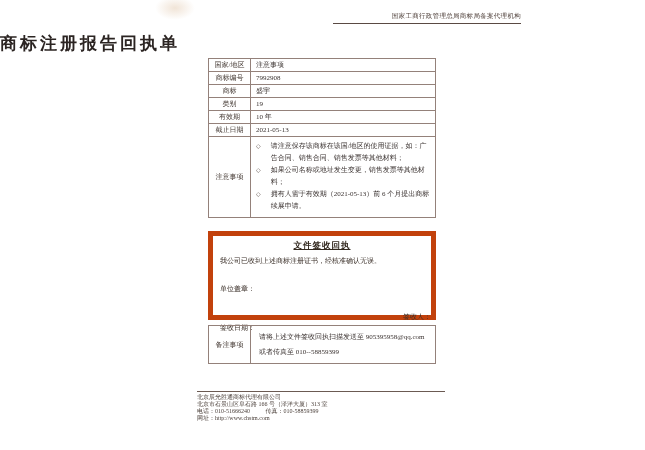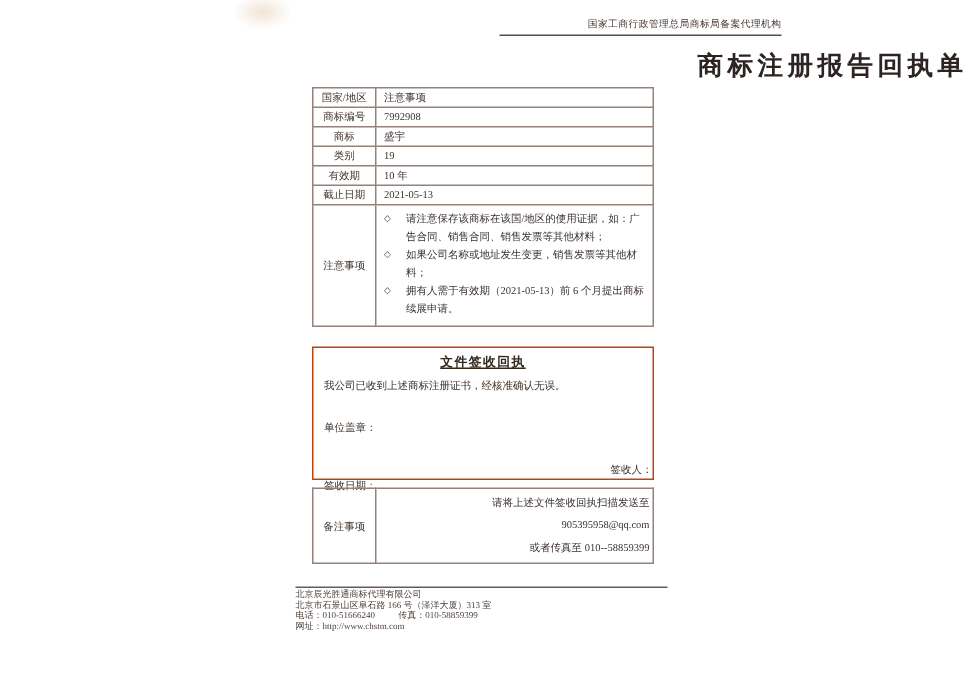--- a/index.html
+++ b/index.html
@@ -22,21 +22,21 @@
 
   
   .agency-line {
     position: absolute; left: 333px; top: 12px; width: 188px;
     text-align: right; font-size: 6.5px; letter-spacing: 0.3px;
     color: #4a3b35; border-bottom: 1.5px solid #5a4a43; padding-bottom: 2px;
   }
 
   .doc-title {
     position: absolute; left: 0; top: 32px; width: 645px;
-    text-align: right; font-size: 17px; font-weight: bold;
+    text-align: left; font-size: 17px; font-weight: bold;
     letter-spacing: 3px; color: #2b2422;
   }
 
   
   table.info {
     position: absolute; left: 208px; top: 58px; width: 228px;
     border-collapse: collapse; table-layout: fixed;
     font-size: 7px; color: #3a3230;
   }
   table.info td { border: 1px solid #94817a; }
@@ -44,41 +44,41 @@
   td.lbl { width: 42px; text-align: center; vertical-align: middle; color: #423731; }
   td.val { padding: 1px 0 1px 5px; vertical-align: middle; }
   tr.notes-row { height: 73px; }
   td.notes-cell { padding: 4px 4px 4px 5px; vertical-align: top; }
   .note-item { display: flex; gap: 10px; line-height: 11.5px; margin-bottom: 1px; }
   .note-item .diamond { flex: 0 0 auto; font-size: 6px; line-height: 11.5px; color: #4a3b35; }
 
   
   .receipt-box {
     position: absolute; left: 208px; top: 231px; width: 228px; height: 89px;
-    border: 1px solid #c2410c; background: transparent;
+    border: 5px solid #c2410c; background: transparent;
   }
   .receipt-title {
     text-align: center; font-size: 8.5px; font-weight: bold;
     text-decoration: underline; letter-spacing: 1px; color: #33291f;
     margin-top: 4px;
   }
   .receipt-statement { font-size: 7px; margin: 4px 6px 0 7px; color: #3a2f28; }
   .receipt-stamp { font-size: 7px; margin: 18px 0 0 7px; color: #3a2f28; }
   .receipt-signer { font-size: 7px; margin: 18px 0 0 7px; color: #3a2f28; text-align: right; }
   .receipt-date { font-size: 7px; margin: 1px 0 0 7px; color: #3a2f28; }
 
   
   table.remarks {
     position: absolute; left: 208px; top: 325px; width: 228px;
     border-collapse: collapse; table-layout: fixed;
     font-size: 7px; color: #3a3230;
   }
   table.remarks td { border: 1px solid #94817a; }
   table.remarks tr { height: 38px; }
-  td.remarks-val { padding: 2px 2px 2px 20px; vertical-align: middle; text-align: right; }
+  td.remarks-val { padding: 2px 2px 2px 8px; vertical-align: middle; }
   .remarks-line { line-height: 15px; }
 
   
   .footer {
     position: absolute; left: 197px; top: 391px; width: 248px;
     border-top: 1.5px solid #6b5a52; padding-top: 2px;
     font-size: 6px; line-height: 7px; color: #4a3f39;
   }
   .footer .row { white-space: nowrap; }
   .footer .fax { margin-left: 14px; }

